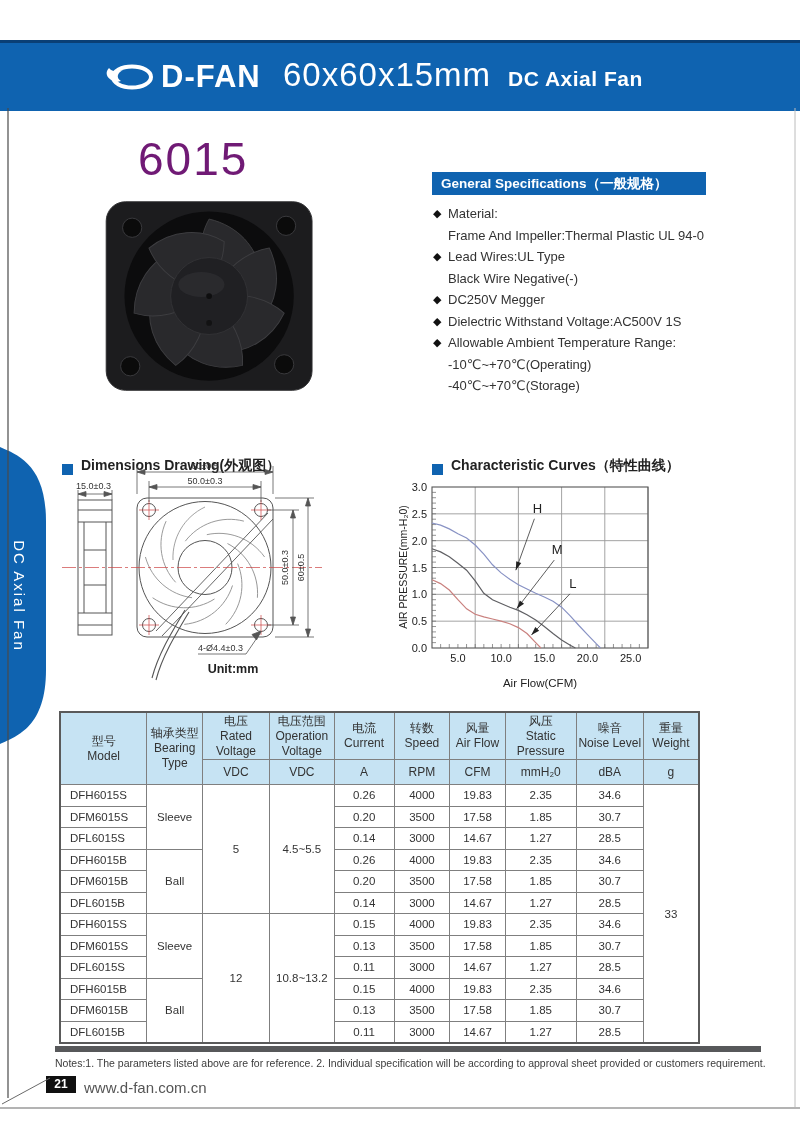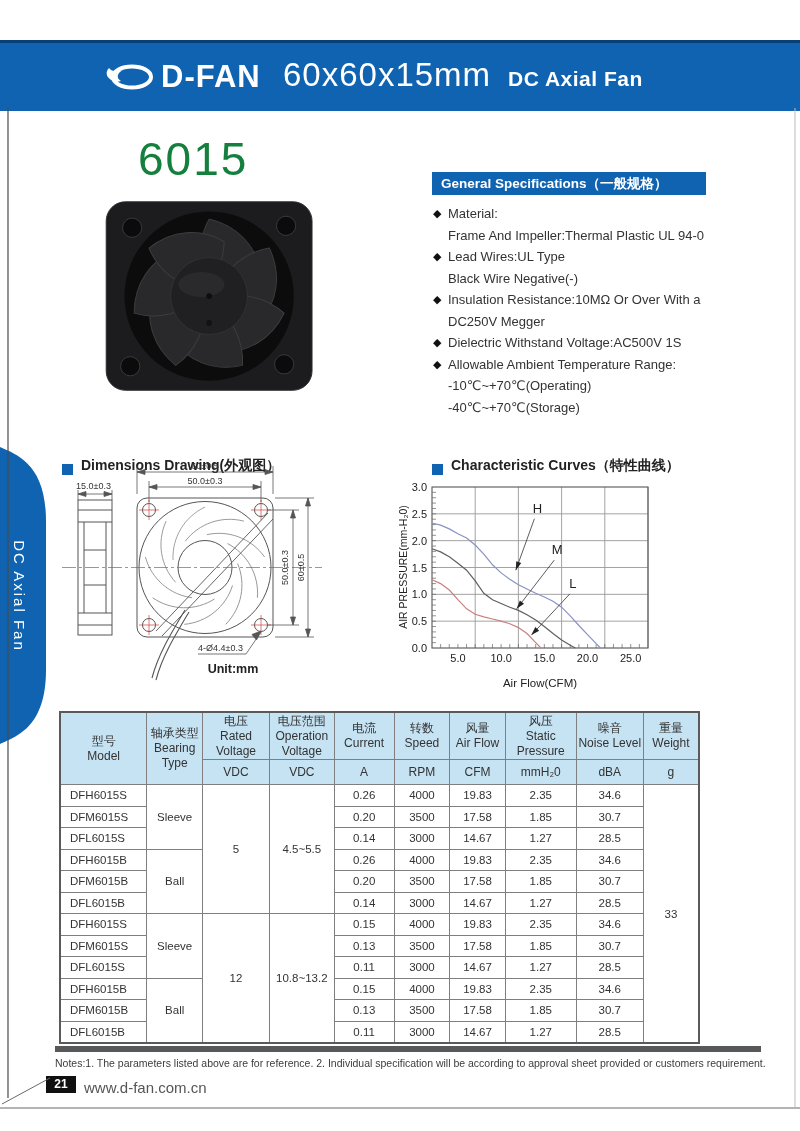--- a/index.html
+++ b/index.html
@@ -6,21 +6,21 @@
   .page{position:relative;width:800px;height:1131px;background:#ffffff;overflow:hidden;
         font-family:"Liberation Sans","DejaVu Sans",sans-serif;color:#222;}
   
   .top-header{position:absolute;left:0;top:40px;width:800px;height:68px;background:#0f63b0;
               border-top:3px solid #0a3f75;}
   .logo{position:absolute;left:103px;top:14px;height:40px;display:flex;align-items:center;}
   .logo-text{color:#fff;font-size:31px;font-weight:bold;letter-spacing:1px;margin-left:6px;}
   .size-title{position:absolute;left:283px;top:13px;color:#fff;font-size:33px;letter-spacing:1px;}
   .fan-type{position:absolute;left:508px;top:24px;color:#fff;font-size:21px;font-weight:bold;letter-spacing:.5px;}
   
-  .model-title{position:absolute;left:138px;top:132px;font-size:46px;color:#15803d;letter-spacing:2px;}
+  .model-title{position:absolute;left:138px;top:132px;font-size:46px;color:#701a75;letter-spacing:2px;}
   .fan-photo{position:absolute;left:92px;top:196px;}
   
   .gs-bar{position:absolute;left:432px;top:172px;width:274px;height:23px;background:#0f63b0;color:#fff;
           font-size:13.5px;font-weight:bold;line-height:23px;padding-left:9px;box-sizing:border-box;}
   .gs-list{position:absolute;left:433px;top:203px;width:330px;font-size:13px;color:#333;}
   .gs-line{position:relative;padding-left:15px;line-height:21.5px;}
   .diamond{position:absolute;left:0;top:0;font-size:11px;color:#111;}
   
   .sec-title{position:absolute;font-size:14px;font-weight:bold;color:#222;display:flex;align-items:flex-end;margin-top:20px;}
   .sq{display:inline-block;width:11px;height:11px;background:#0f63b0;margin-right:8px;}
@@ -93,21 +93,21 @@
         <circle cx="195" cy="175" r="10"></circle>
     </g>
   </svg>
 
   <div class="gs-bar">General Specifications（一般规格）</div>
   <div class="gs-list" id="gsList">
       <div class="gs-line"><span class="diamond">◆</span><span>Material:</span></div>
       <div class="gs-line"><span>Frame And Impeller:Thermal Plastic UL 94-0</span></div>
       <div class="gs-line"><span class="diamond">◆</span><span>Lead Wires:UL Type</span></div>
       <div class="gs-line"><span>Black Wire Negative(-)</span></div>
-      <div class="gs-line"><span class="diamond">◆</span><span>Insulation Resistance:10MΩ Or Over With a</span></div>
+      <div class="gs-line"><span class="diamond">◆</span></div>
       <div class="gs-line"><span>DC250V Megger</span></div>
       <div class="gs-line"><span class="diamond">◆</span><span>Dielectric Withstand Voltage:AC500V 1S</span></div>
       <div class="gs-line"><span class="diamond">◆</span><span>Allowable Ambient Temperature Range:</span></div>
       <div class="gs-line"><span>-10℃~+70℃(Operating)</span></div>
       <div class="gs-line"><span>-40℃~+70℃(Storage)</span></div>
     </div>
 
   <div class="sec-title dims-title">
     <span class="sq"></span>
     <span>Dimensions Drawing(外观图）</span>

